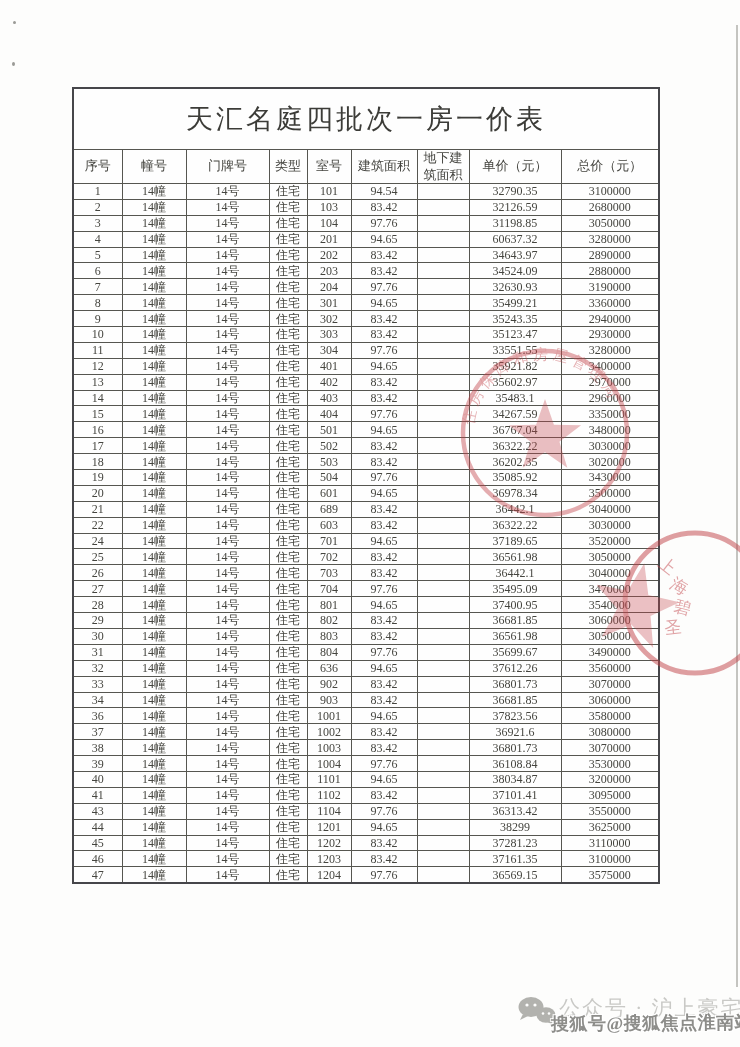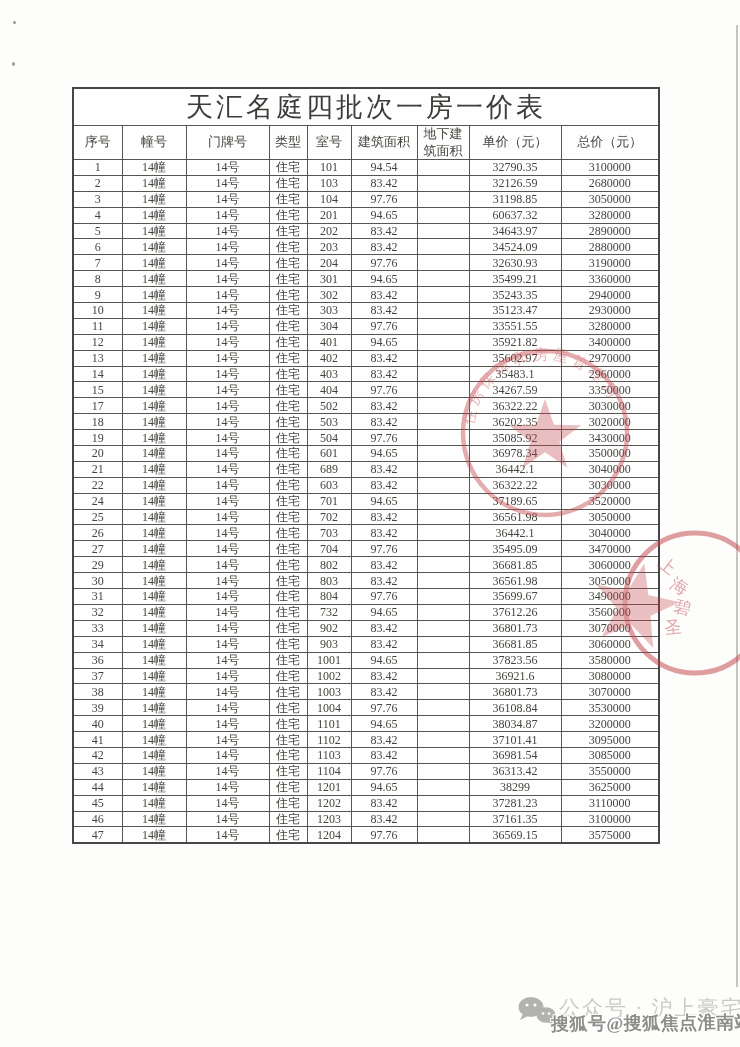--- a/index.html
+++ b/index.html
@@ -22,21 +22,21 @@
     position:absolute;left:72px;top:87px;width:588px;
     border-collapse:collapse;table-layout:fixed;
     background:#fefefe;
   }
   table.price-table,
   table.price-table th,
   table.price-table td{border:1px solid #565650;}
   table.price-table{border:2px solid #46464a;}
   .title-cell{
     height:36px;font-size:27px;letter-spacing:3px;color:#3c3c38;
-    text-align:center;font-weight:500;padding:0;
+    text-align:center;font-weight:500;padding:12px;
   }
   th.hdr{
     height:33px;font-size:13px;font-weight:normal;color:#44443f;
     text-align:center;padding:0 1px;line-height:1.25;
   }
   td.c{
     height:14.9px;font-size:12px;color:#45453f;text-align:center;
     padding:0;line-height:1.0;white-space:nowrap;overflow:hidden;
   }
 
@@ -256,20 +256,31 @@
           <td class="c">14幢</td>
           <td class="c">14号</td>
           <td class="c">住宅</td>
           <td class="c">404</td>
           <td class="c">97.76</td>
           <td class="c"></td>
           <td class="c">34267.59</td>
           <td class="c">3350000</td>
         </tr>
         <tr>
+          <td class="c">16</td>
+          <td class="c">14幢</td>
+          <td class="c">14号</td>
+          <td class="c">住宅</td>
+          <td class="c">501</td>
+          <td class="c">94.65</td>
+          <td class="c"></td>
+          <td class="c">36767.04</td>
+          <td class="c">3480000</td>
+        </tr>
+        <tr>
           <td class="c">17</td>
           <td class="c">14幢</td>
           <td class="c">14号</td>
           <td class="c">住宅</td>
           <td class="c">502</td>
           <td class="c">83.42</td>
           <td class="c"></td>
           <td class="c">36322.22</td>
           <td class="c">3030000</td>
         </tr>
@@ -366,20 +377,31 @@
           <td class="c">14幢</td>
           <td class="c">14号</td>
           <td class="c">住宅</td>
           <td class="c">704</td>
           <td class="c">97.76</td>
           <td class="c"></td>
           <td class="c">35495.09</td>
           <td class="c">3470000</td>
         </tr>
         <tr>
+          <td class="c">28</td>
+          <td class="c">14幢</td>
+          <td class="c">14号</td>
+          <td class="c">住宅</td>
+          <td class="c">801</td>
+          <td class="c">94.65</td>
+          <td class="c"></td>
+          <td class="c">37400.95</td>
+          <td class="c">3540000</td>
+        </tr>
+        <tr>
           <td class="c">29</td>
           <td class="c">14幢</td>
           <td class="c">14号</td>
           <td class="c">住宅</td>
           <td class="c">802</td>
           <td class="c">83.42</td>
           <td class="c"></td>
           <td class="c">36681.85</td>
           <td class="c">3060000</td>
         </tr>
@@ -403,21 +425,21 @@
           <td class="c">97.76</td>
           <td class="c"></td>
           <td class="c">35699.67</td>
           <td class="c">3490000</td>
         </tr>
         <tr>
           <td class="c">32</td>
           <td class="c">14幢</td>
           <td class="c">14号</td>
           <td class="c">住宅</td>
-          <td class="c">732</td>
+          <td class="c">636</td>
           <td class="c">94.65</td>
           <td class="c"></td>
           <td class="c">37612.26</td>
           <td class="c">3560000</td>
         </tr>
         <tr>
           <td class="c">33</td>
           <td class="c">14幢</td>
           <td class="c">14号</td>
           <td class="c">住宅</td>
@@ -496,31 +518,20 @@
         <tr>
           <td class="c">41</td>
           <td class="c">14幢</td>
           <td class="c">14号</td>
           <td class="c">住宅</td>
           <td class="c">1102</td>
           <td class="c">83.42</td>
           <td class="c"></td>
           <td class="c">37101.41</td>
           <td class="c">3095000</td>
-        </tr>
-        <tr>
-          <td class="c">42</td>
-          <td class="c">14幢</td>
-          <td class="c">14号</td>
-          <td class="c">住宅</td>
-          <td class="c">1103</td>
-          <td class="c">83.42</td>
-          <td class="c"></td>
-          <td class="c">36981.54</td>
-          <td class="c">3085000</td>
         </tr>
         <tr>
           <td class="c">43</td>
           <td class="c">14幢</td>
           <td class="c">14号</td>
           <td class="c">住宅</td>
           <td class="c">1104</td>
           <td class="c">97.76</td>
           <td class="c"></td>
           <td class="c">36313.42</td>

